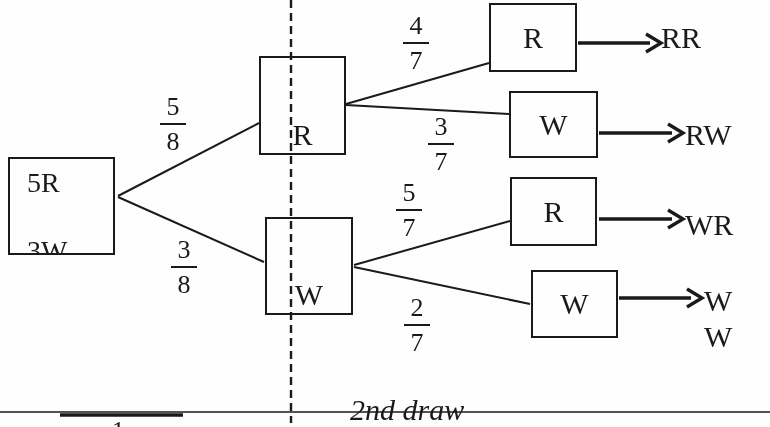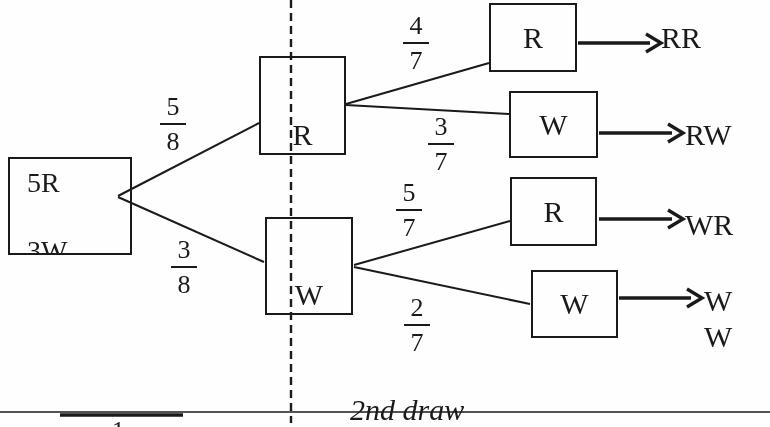--- a/index.html
+++ b/index.html
@@ -8,21 +8,21 @@
     overflow:hidden;font-family:"Liberation Serif","DejaVu Serif",serif;
     color:#1a1a1a;
   }
   #lines{position:absolute;left:0;top:0;width:770px;height:427px;}
   .box{
     position:absolute;border:2px solid #1a1a1a;background:transparent;
     display:flex;align-items:center;justify-content:center;
     font-size:30px;line-height:1;
   }
   .box.bottom-label{align-items:flex-end;padding-bottom:3px;box-sizing:content-box;}
-  .urn{display:block;overflow:hidden;font-size:28px;padding-left:17px;}
+  .urn{display:block;overflow:hidden;font-size:28px;}
   .urn .u-line{position:absolute;left:17px;white-space:nowrap;}
   .urn .u1{top:10px;}
   .urn .u2{top:78px;text-decoration:underline;}
   .frac{
     position:absolute;width:30px;text-align:center;
     font-size:26px;line-height:1.12;
   }
   .frac .bar{border-top:2px solid #1a1a1a;margin:2px 2px;height:0;}
   .outcome{position:absolute;font-size:30px;line-height:1;white-space:nowrap;margin-top:8px;}
   .axis-label{position:absolute;font-style:italic;white-space:nowrap;}

